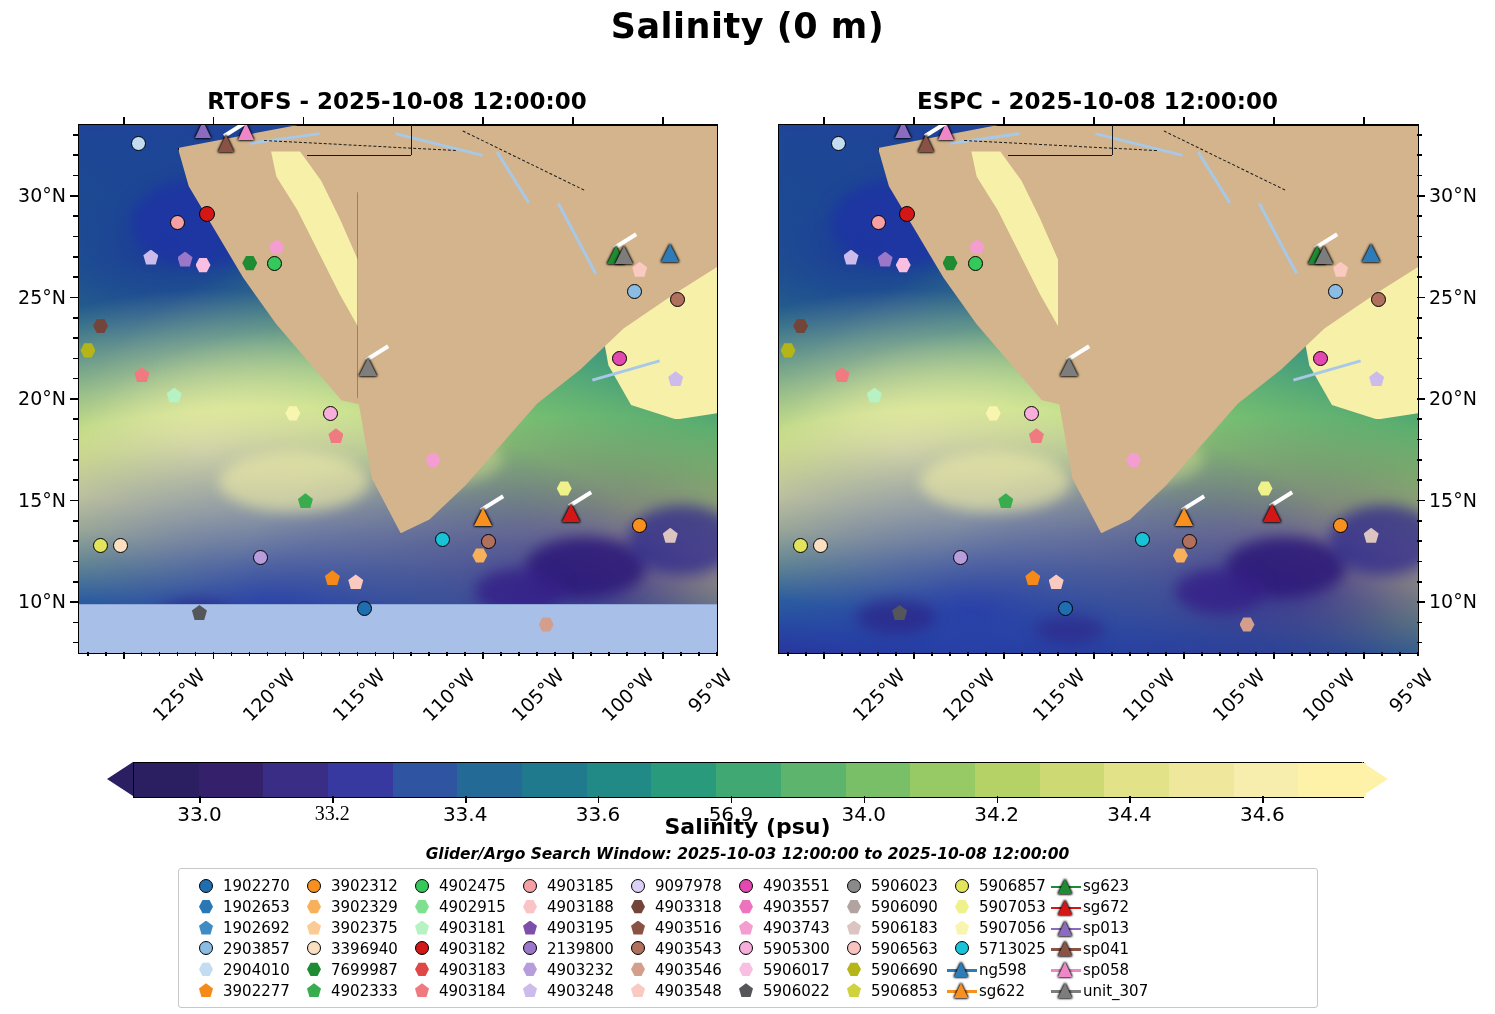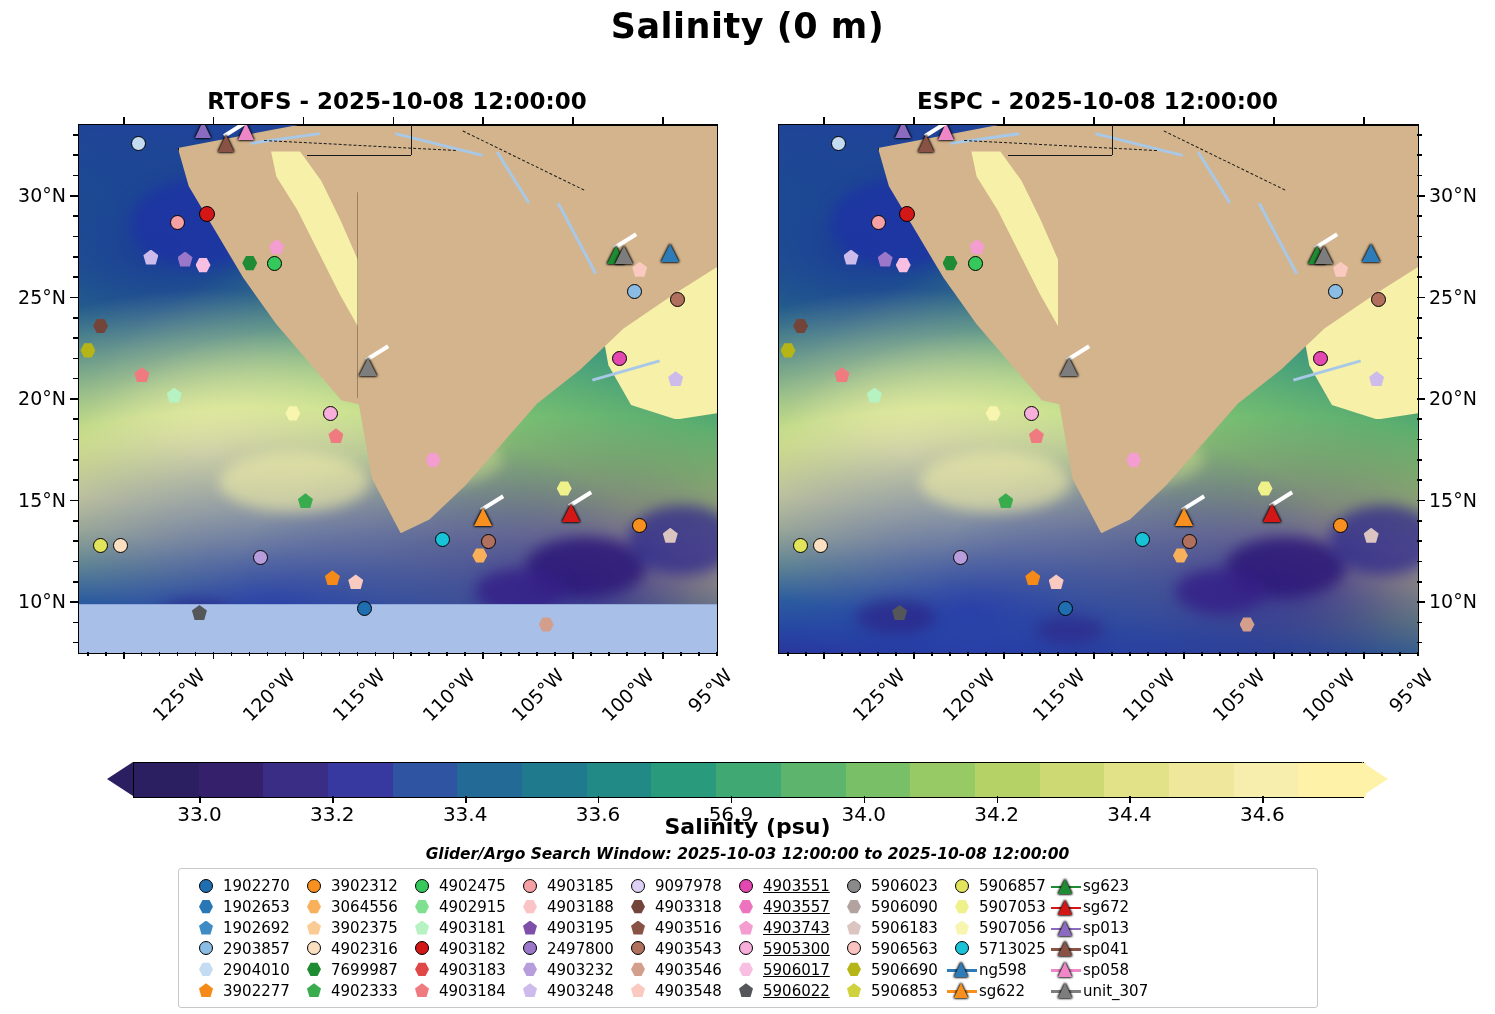--- a/index.html
+++ b/index.html
@@ -509,33 +509,33 @@
       <div class="leg-item">
         <div class="leg-sym">
           <div class="mk mk-circle" style="width: 14px; height: 14px; position: absolute; background: rgb(247, 144, 30); left: 8px; top: 2px;"></div>
         </div>
         <div class="leg-txt">3902312</div>
       </div>
       <div class="leg-item">
         <div class="leg-sym">
           <div class="mk mk-hex shape-outline" style="width: 14px; height: 14px; position: absolute; background: rgb(249, 176, 90); border: none; left: 8px; top: 2px;"></div>
         </div>
-        <div class="leg-txt">3064556</div>
+        <div class="leg-txt">3902329</div>
       </div>
       <div class="leg-item">
         <div class="leg-sym">
           <div class="mk mk-pent shape-outline" style="width: 14px; height: 14px; position: absolute; background: rgb(251, 203, 149); border: none; left: 8px; top: 2px;"></div>
         </div>
         <div class="leg-txt">3902375</div>
       </div>
       <div class="leg-item">
         <div class="leg-sym">
           <div class="mk mk-circle" style="width: 14px; height: 14px; position: absolute; background: rgb(250, 223, 192); left: 8px; top: 2px;"></div>
         </div>
-        <div class="leg-txt">4902316</div>
+        <div class="leg-txt">3396940</div>
       </div>
       <div class="leg-item">
         <div class="leg-sym">
           <div class="mk mk-hex shape-outline" style="width: 14px; height: 14px; position: absolute; background: rgb(31, 139, 50); border: none; left: 8px; top: 2px;"></div>
         </div>
         <div class="leg-txt">7699987</div>
       </div>
       <div class="leg-item">
         <div class="leg-sym">
           <div class="mk mk-pent shape-outline" style="width: 14px; height: 14px; position: absolute; background: rgb(57, 173, 78); border: none; left: 8px; top: 2px;"></div>
@@ -597,21 +597,21 @@
       <div class="leg-item">
         <div class="leg-sym">
           <div class="mk mk-pent shape-outline" style="width: 14px; height: 14px; position: absolute; background: rgb(126, 79, 168); border: none; left: 8px; top: 2px;"></div>
         </div>
         <div class="leg-txt">4903195</div>
       </div>
       <div class="leg-item">
         <div class="leg-sym">
           <div class="mk mk-circle" style="width: 14px; height: 14px; position: absolute; background: rgb(155, 119, 201); left: 8px; top: 2px;"></div>
         </div>
-        <div class="leg-txt">2497800</div>
+        <div class="leg-txt">2139800</div>
       </div>
       <div class="leg-item">
         <div class="leg-sym">
           <div class="mk mk-hex shape-outline" style="width: 14px; height: 14px; position: absolute; background: rgb(183, 157, 219); border: none; left: 8px; top: 2px;"></div>
         </div>
         <div class="leg-txt">4903232</div>
       </div>
       <div class="leg-item">
         <div class="leg-sym">
           <div class="mk mk-pent shape-outline" style="width: 14px; height: 14px; position: absolute; background: rgb(205, 188, 235); border: none; left: 8px; top: 2px;"></div>
@@ -650,21 +650,21 @@
         </div>
         <div class="leg-txt">4903546</div>
       </div>
       <div class="leg-item">
         <div class="leg-sym">
           <div class="mk mk-pent shape-outline" style="width: 14px; height: 14px; position: absolute; background: rgb(250, 201, 192); border: none; left: 8px; top: 2px;"></div>
         </div>
         <div class="leg-txt">4903548</div>
       </div>
     </div>
-    <div class="leg-col" style="width: 108px; text-decoration: underline;">
+    <div class="leg-col" style="width: 108px;">
       <div class="leg-item">
         <div class="leg-sym">
           <div class="mk mk-circle" style="width: 14px; height: 14px; position: absolute; background: rgb(226, 72, 176); left: 8px; top: 2px;"></div>
         </div>
         <div class="leg-txt">4903551</div>
       </div>
       <div class="leg-item">
         <div class="leg-sym">
           <div class="mk mk-hex shape-outline" style="width: 14px; height: 14px; position: absolute; background: rgb(238, 115, 191); border: none; left: 8px; top: 2px;"></div>
         </div>
@@ -815,21 +815,21 @@
           <div class="mk" style="width: 0px; height: 0px; position: absolute; border-left: 7.5px solid transparent; border-right: 7.5px solid transparent; border-bottom: 15px solid rgb(125, 125, 125); filter: drop-shadow(rgb(0, 0, 0) 0px 0px 1px) drop-shadow(rgb(0, 0, 0) 0px 0px 1px); left: 7px; top: 2px;"></div>
         </div>
         <div class="leg-txt">unit_307</div>
       </div>
     </div>
   </div>
 
 <div class="cbtick abs" style="left: 199.432px; top: 796px;"></div>
 <div class="cblab abs" style="left: 199.432px; top: 802px;">33.0</div>
 <div class="cbtick abs" style="left: 332.297px; top: 796px;"></div>
-<div class="cblab abs" style="left: 332.297px; top: 802px;">33.2</div>
+<div class="cblab abs" style="left: 332.297px; top: 802px; font-family: Liberation Serif, serif;">33.2</div>
 <div class="cbtick abs" style="left: 465.162px; top: 796px;"></div>
 <div class="cblab abs" style="left: 465.162px; top: 802px;">33.4</div>
 <div class="cbtick abs" style="left: 598.027px; top: 796px;"></div>
 <div class="cblab abs" style="left: 598.027px; top: 802px;">33.6</div>
 <div class="cbtick abs" style="left: 730.892px; top: 796px;"></div>
 <div class="cblab abs" style="left: 730.892px; top: 802px;">56.9</div>
 <div class="cbtick abs" style="left: 863.757px; top: 796px;"></div>
 <div class="cblab abs" style="left: 863.757px; top: 802px;">34.0</div>
 <div class="cbtick abs" style="left: 996.622px; top: 796px;"></div>
 <div class="cblab abs" style="left: 996.622px; top: 802px;">34.2</div>

